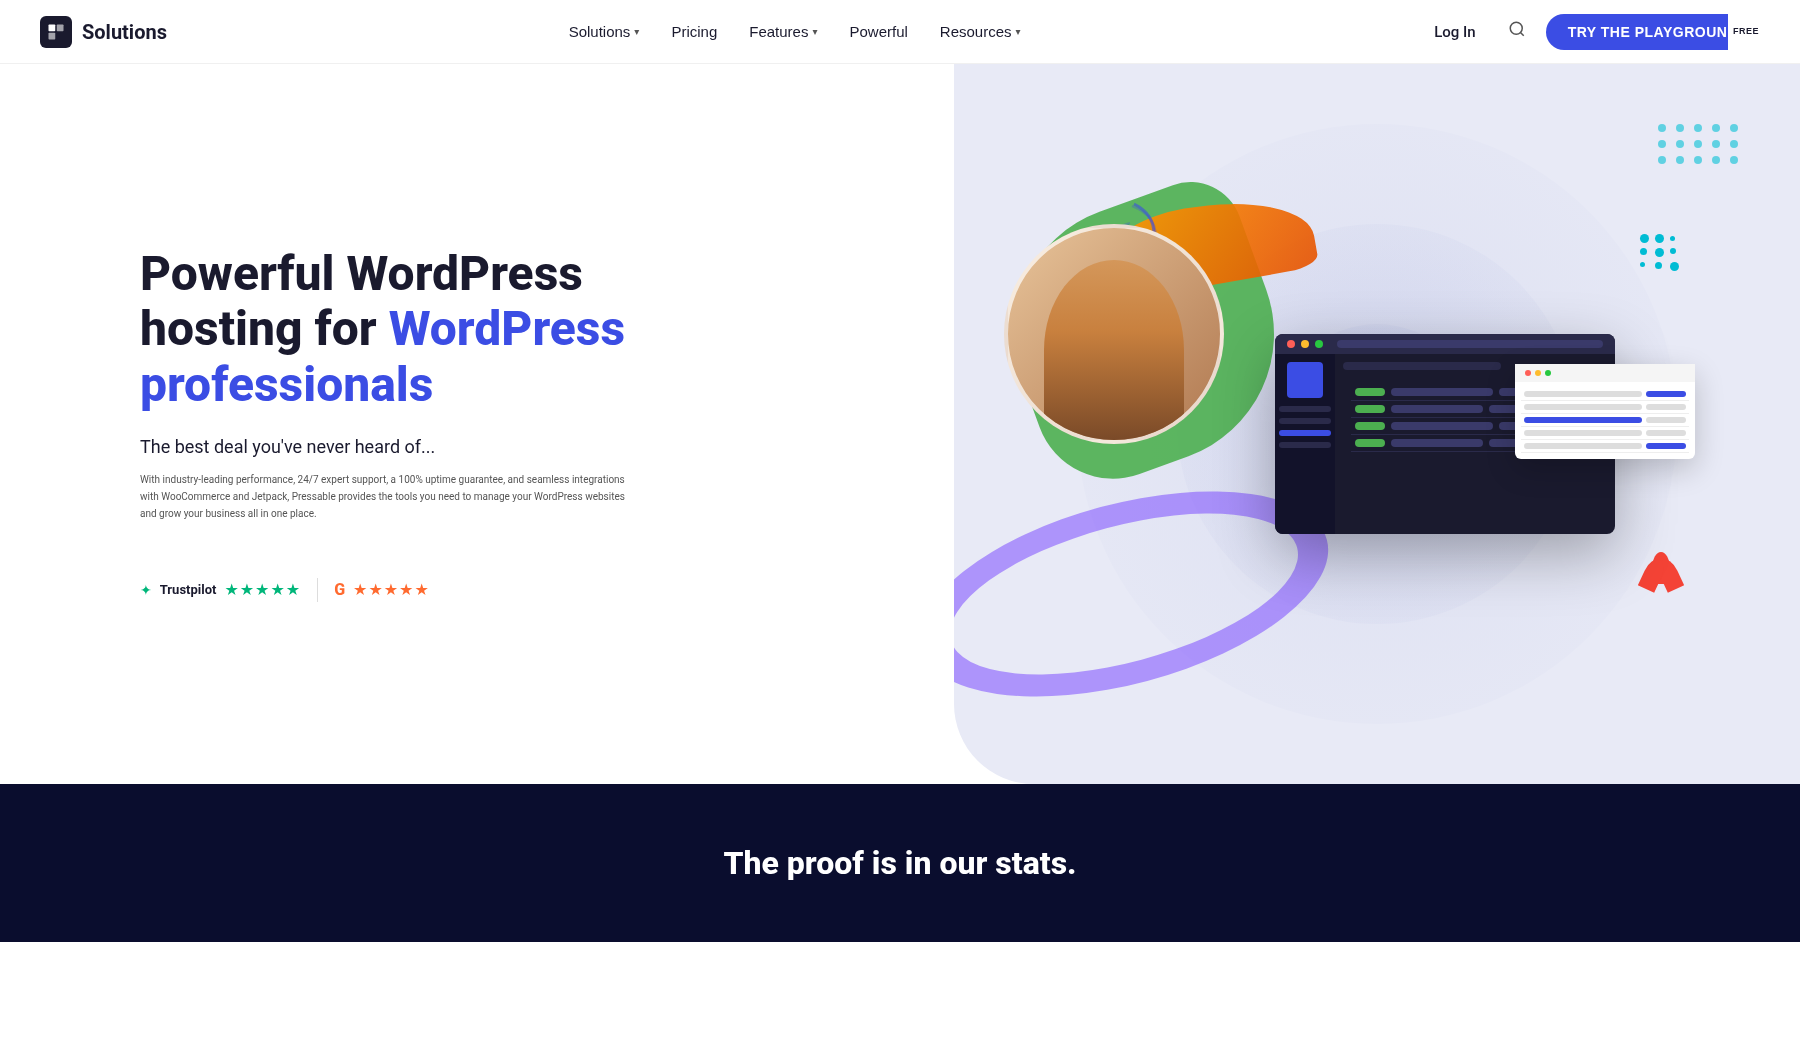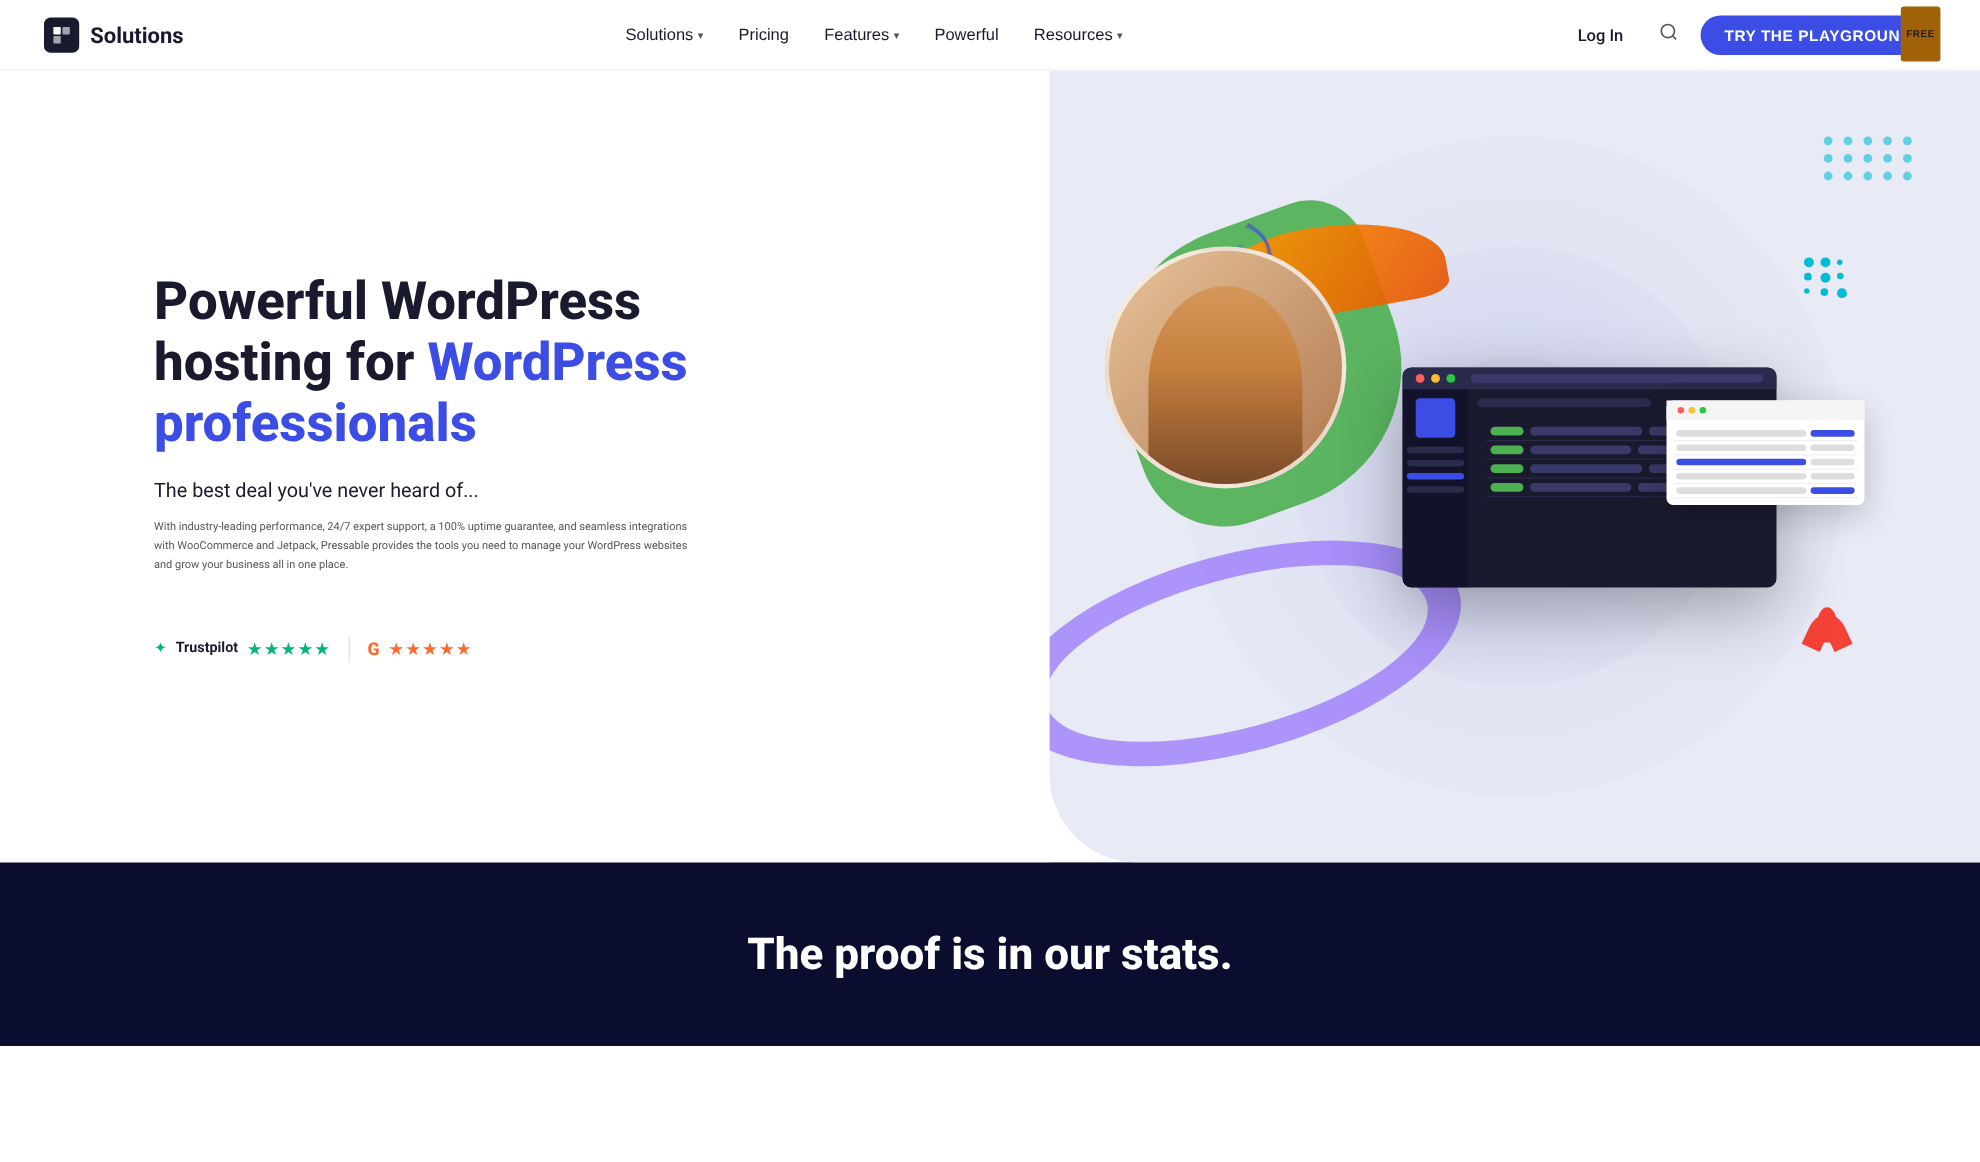--- a/index.html
+++ b/index.html
@@ -27,21 +27,21 @@
     .nav-actions { display: flex; align-items: center; gap: 12px; }
     .nav-login { font-size: 15px; font-weight: 500; color: #1a1a2e; text-decoration: none; padding: 8px 12px; }
     .nav-search-btn { background: none; border: none; cursor: pointer; font-size: 18px; color: #555; padding: 8px; }
     .nav-cta {
       background: #3b4de4; color: #fff; border: none; border-radius: 24px;
       padding: 10px 22px; font-size: 14px; font-weight: 700; cursor: pointer;
       position: relative; letter-spacing: 0.5px;
     }
     .nav-cta-badge {
       position: absolute; top: -8px; right: -4px;
-      background: #a16207; color: #1a1a2e; font-size: 9px; font-weight: 800;
+      background: #ffffff; color: #1a1a2e; font-size: 9px; font-weight: 800;
       padding: 20px 5px; border-radius: 3px; letter-spacing: 0.5px;
     }
 
     
     .hero {
       display: flex; position: relative; min-height: 720px; overflow: hidden;
     }
     .hero-left {
       flex: 0 0 53%; display: flex; align-items: center;
       padding: 80px 60px 80px 140px; background: #fff; position: relative; z-index: 2;
@@ -154,21 +154,21 @@
     .mockup-cell-2 { height: 6px; border-radius: 3px; background: #ddd; }
     .mockup-cell-2.w1 { flex: 1; }
     .mockup-cell-2.w2 { width: 40px; }
     .mockup-cell-2.accent { background: #3b4de4; }
 
     
     .bottom-section {
       background: #0a0d2e; padding: 60px 40px; text-align: center;
       min-height: 140px; display: flex; align-items: center; justify-content: center;
     }
-    .bottom-title { font-size: 40px; font-weight: 800; color: #fff; }
+    .bottom-title { font-size: 32px; font-weight: 800; color: #fff; }
   </style>
 </head>
 <body>
 
 <nav>
   <a class="nav-logo" href="#">
     <div class="nav-logo-icon">
       <svg width="18" height="18" viewBox="0 0 24 24" fill="white">
         <rect x="2" y="2" width="9" height="9" rx="1"></rect>
         <rect x="13" y="2" width="9" height="9" rx="1" opacity="0.6"></rect>

